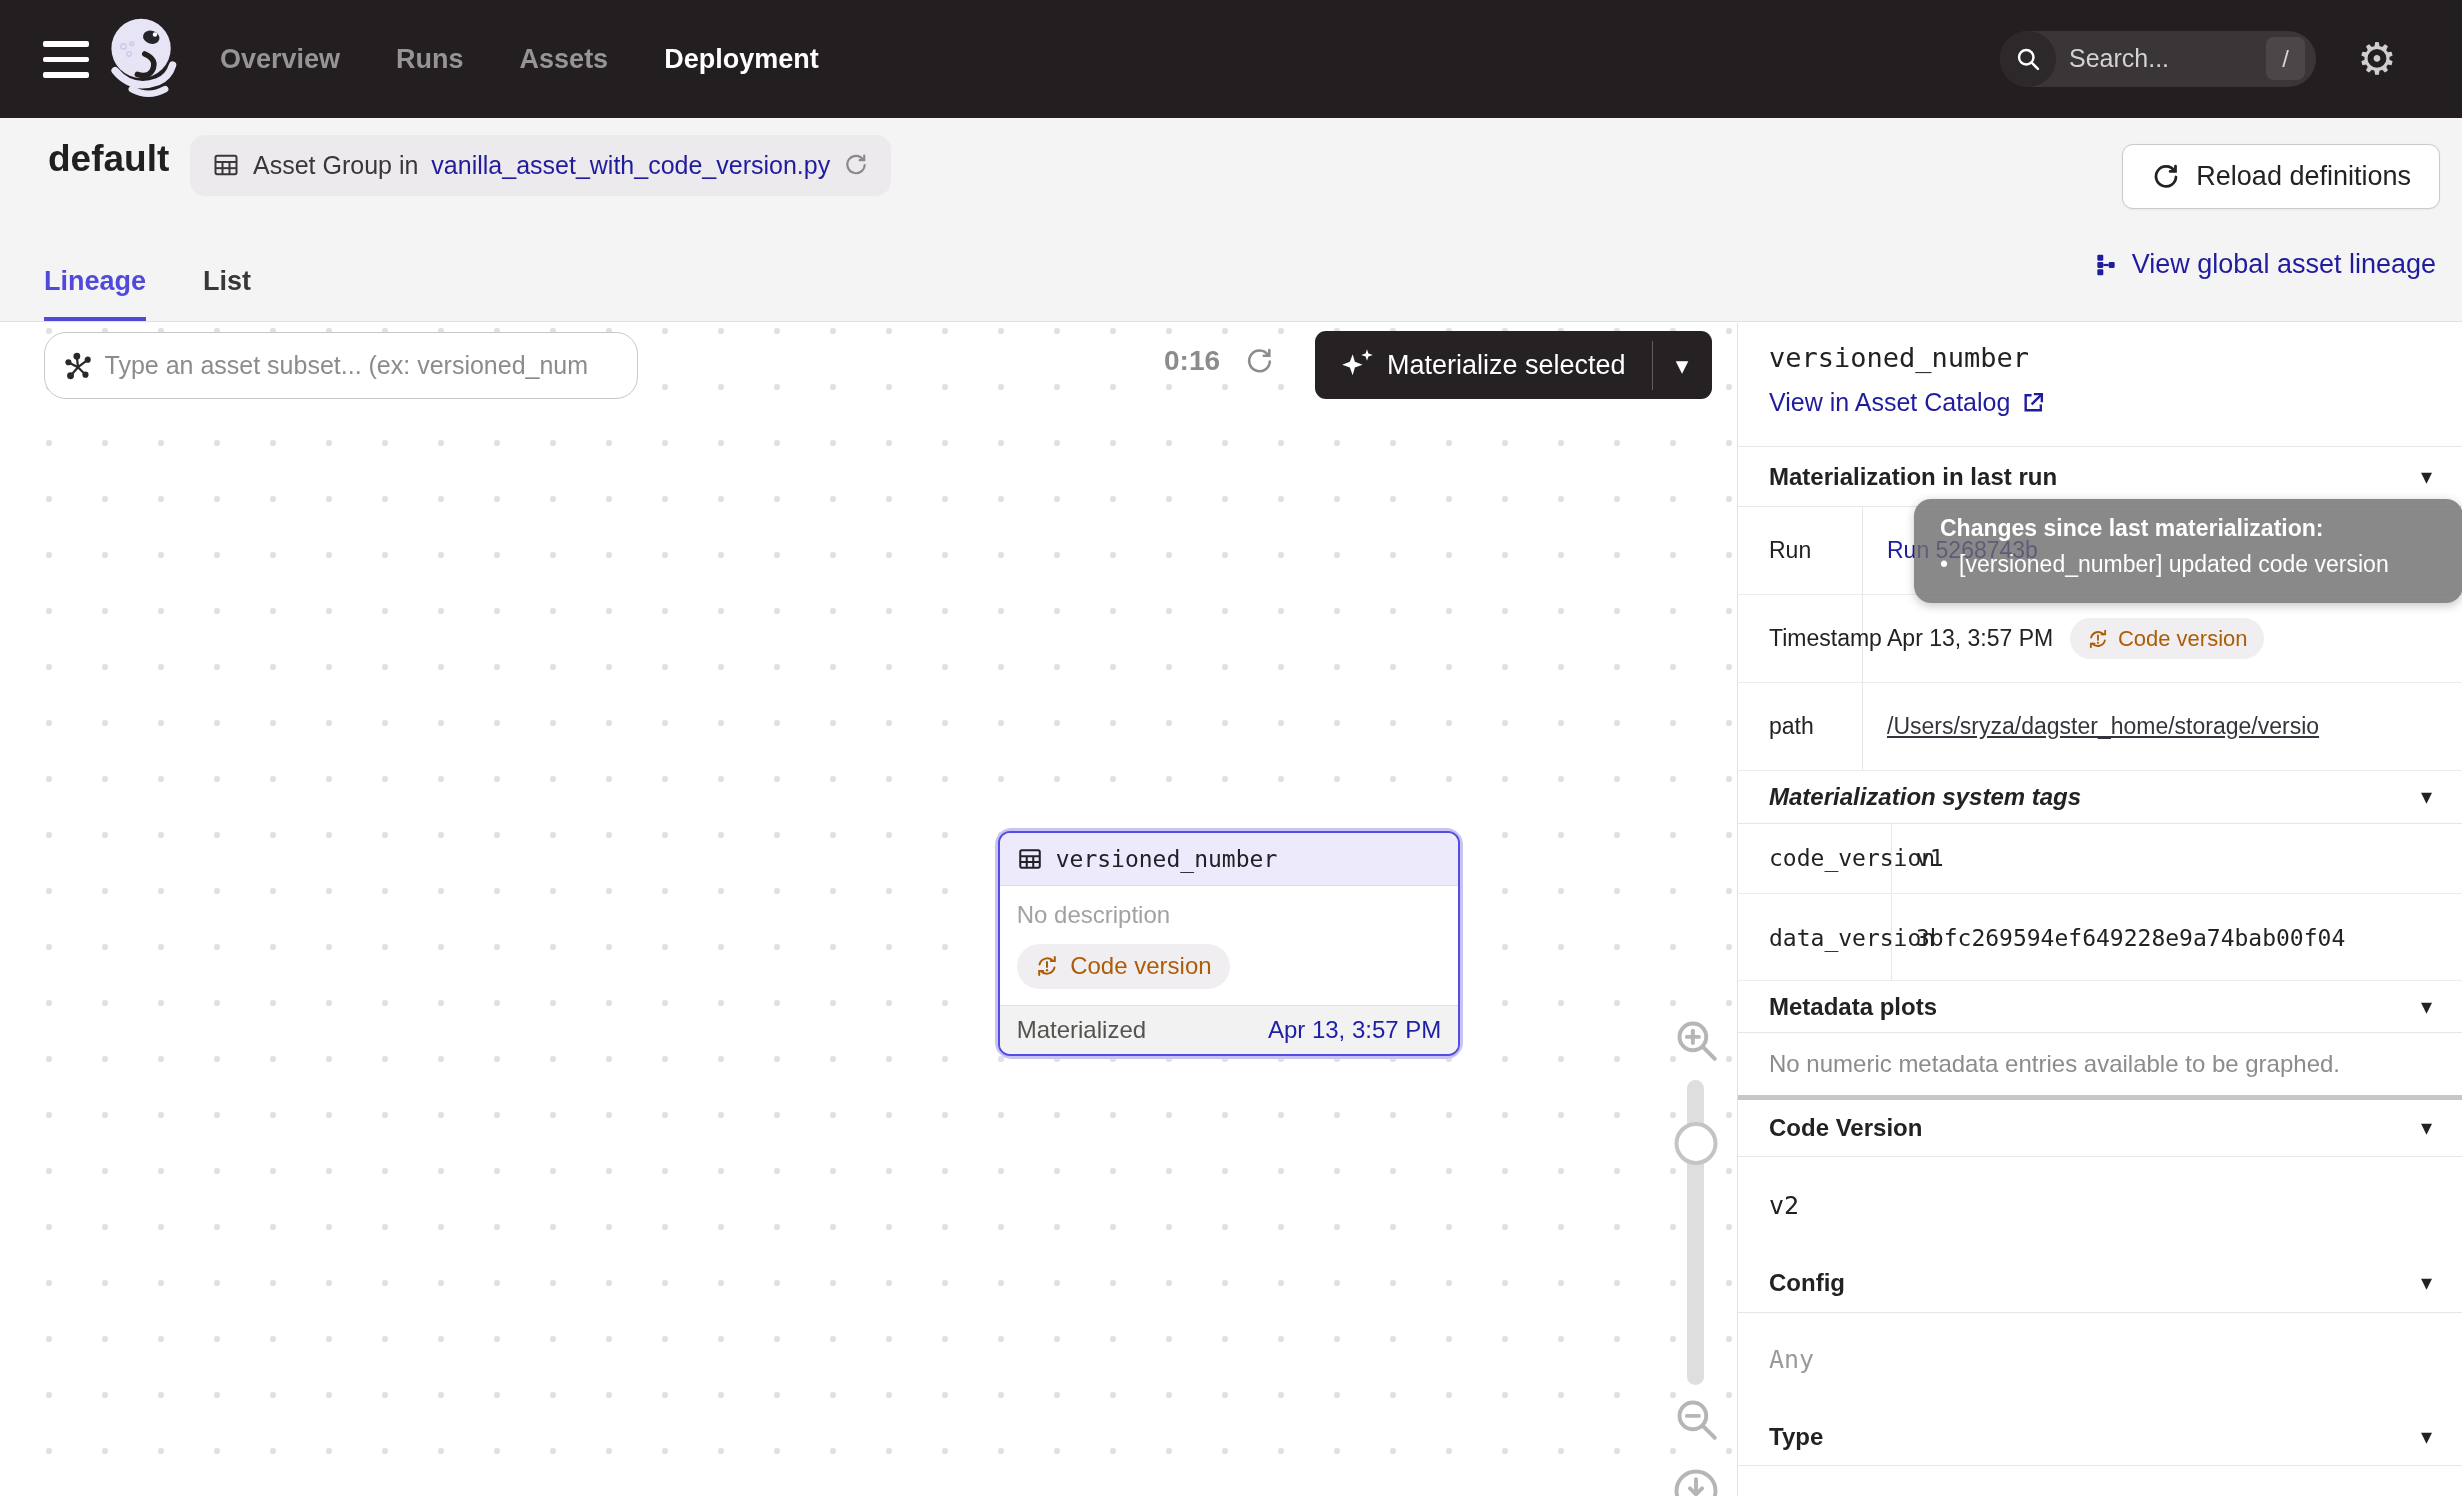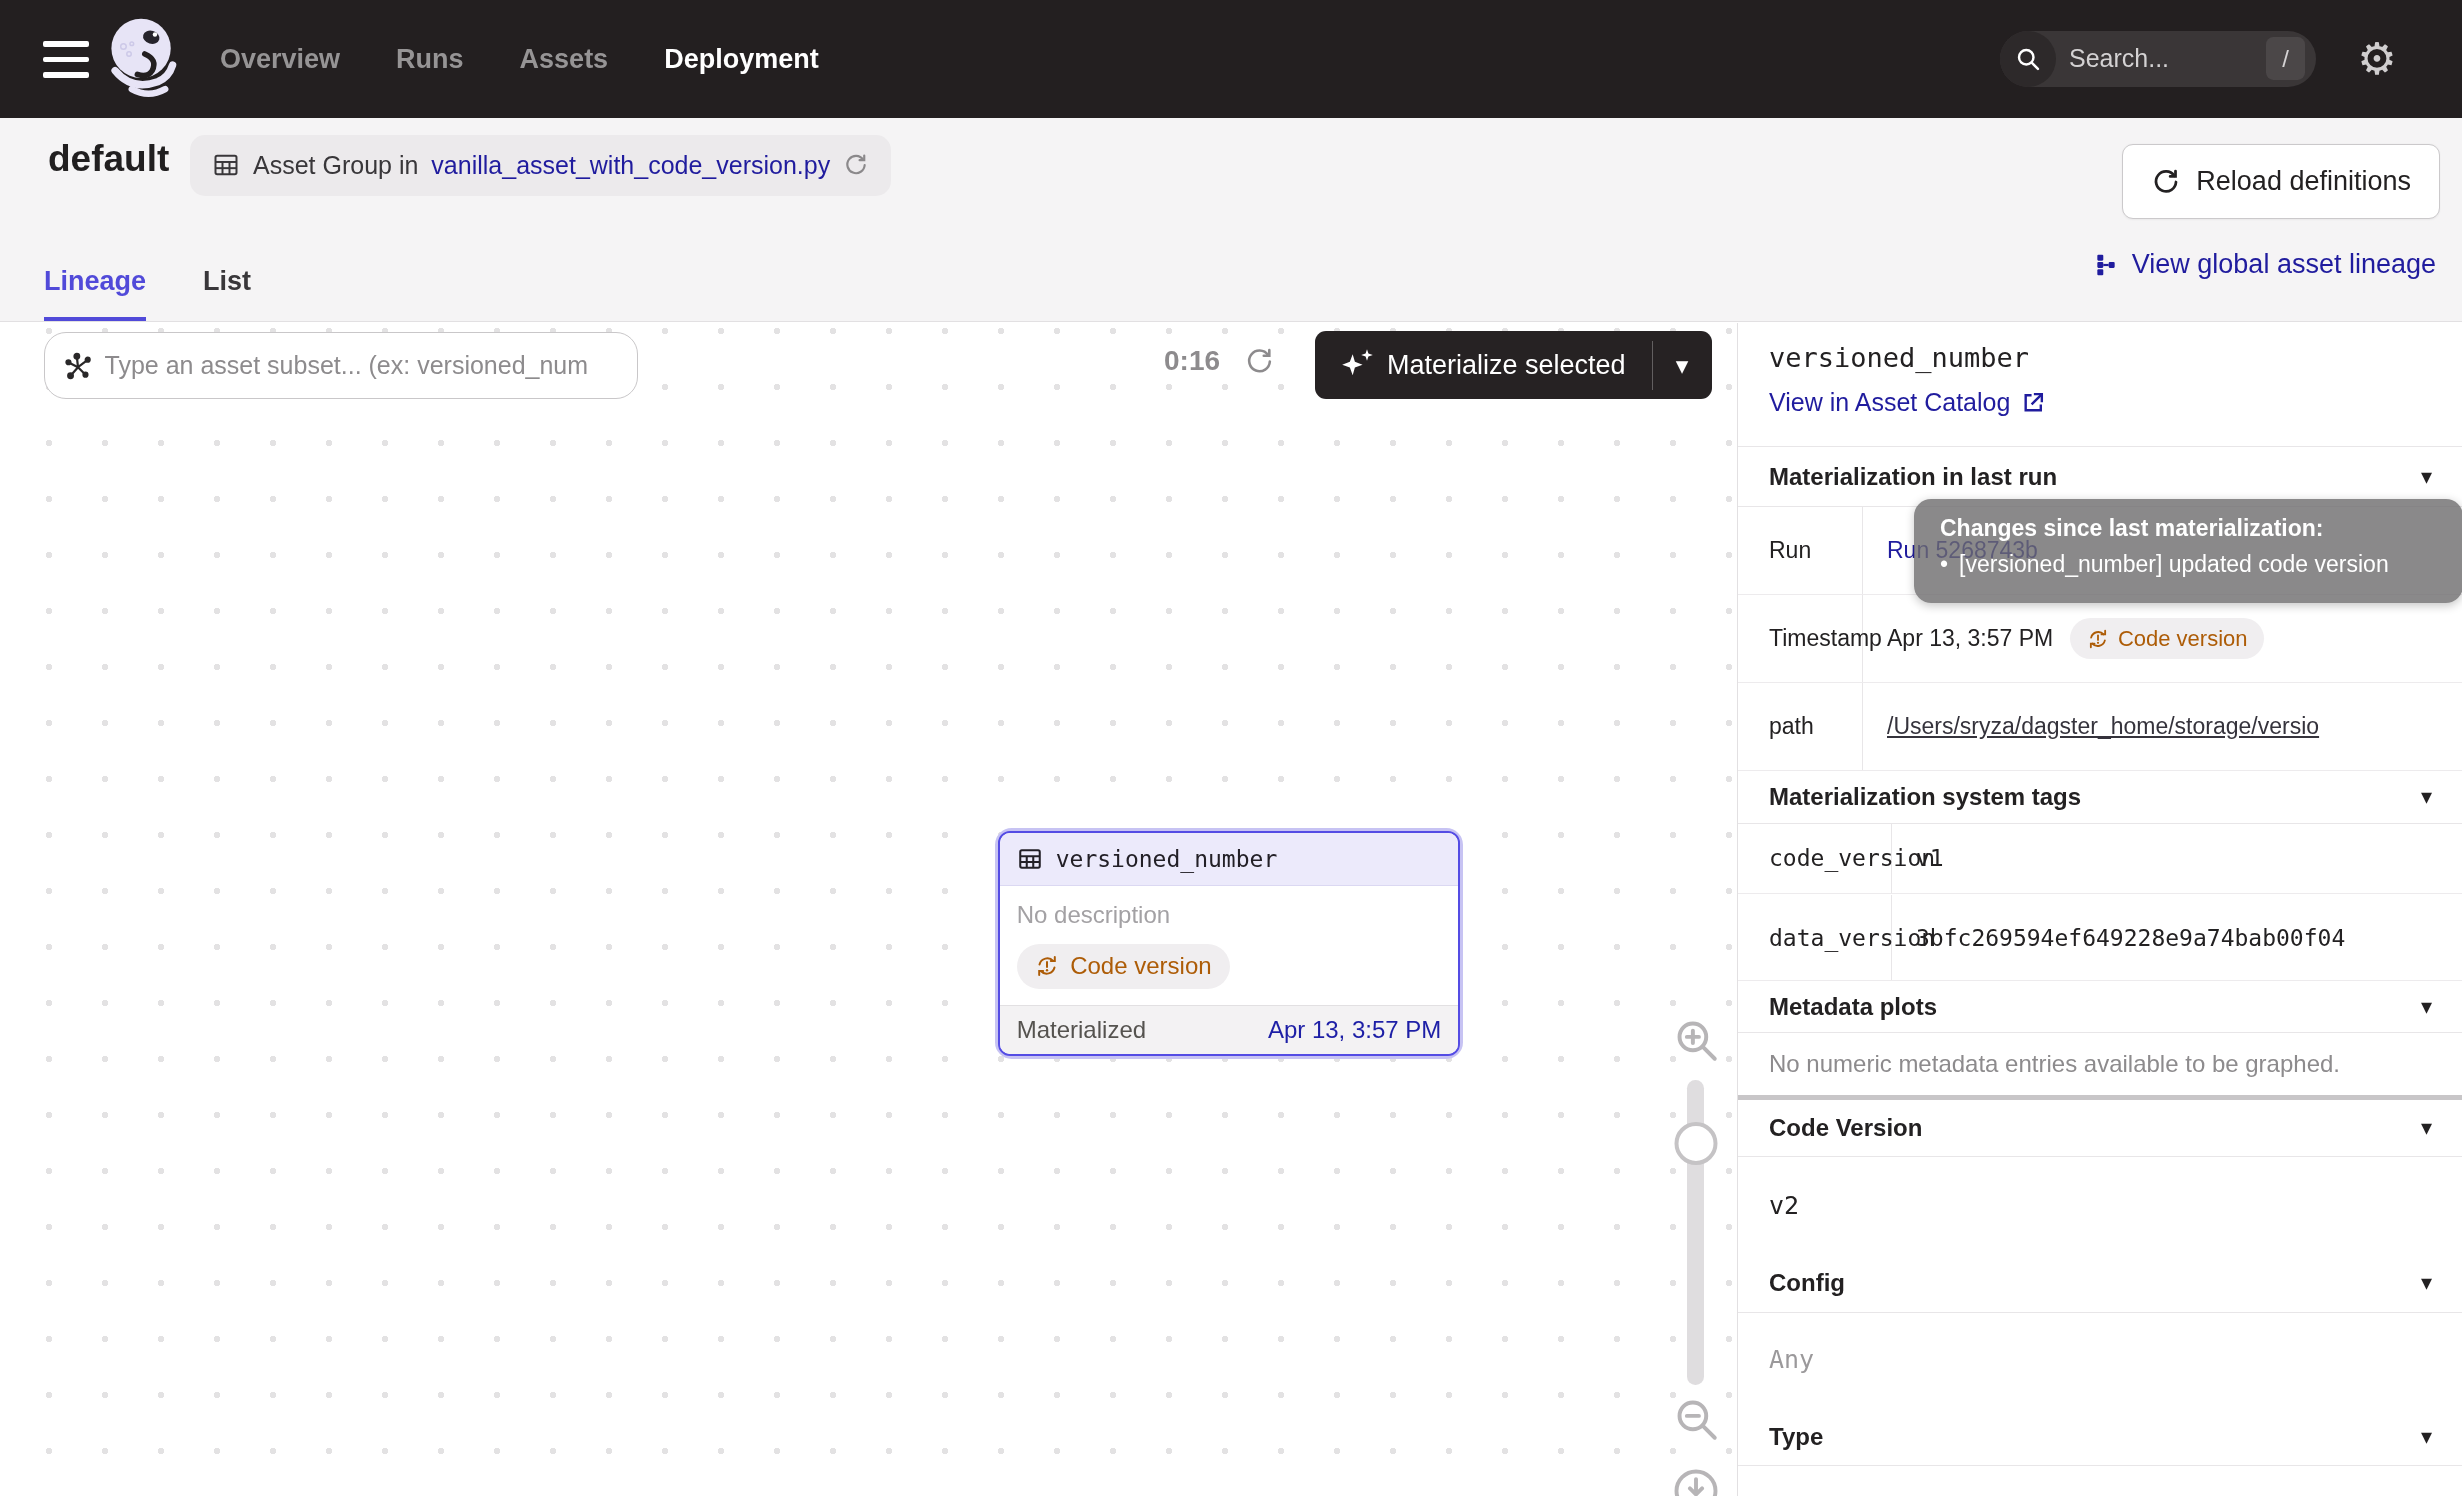--- a/index.html
+++ b/index.html
@@ -24,21 +24,21 @@
   .gear { position:absolute; left:2351px; top:33px; width:52px; height:52px; background:none; border:none; color:#D0CECF; font-size:44px; line-height:52px; cursor:pointer; }
 
   
   .pagehead { position:absolute; left:0; top:118px; width:2462px; height:204px; background:#F5F4F5; border-bottom:0.9px solid #E2E0E2; }
   .page-title { position:absolute; left:48px; top:20.4px; font-size:37px; font-weight:700; color:#211F20; }
   .group-tag { position:absolute; left:190px; top:16.7px; height:61px; background:#ECEAEC; border-radius:15px; display:flex; align-items:center; gap:13px; padding:0 22px; }
   .group-tag .gicon { color:#39373A; display:flex; }
   .group-tag .gtxt { font-size:25px; color:#39373A; }
   .group-tag a { font-size:25px; color:#201C9E; text-decoration:none; cursor:pointer; }
   .group-tag .grefresh { color:#8B898B; display:flex; cursor:pointer; }
-  .reload { position:absolute; right:22px; top:26px; height:75px; padding:0 28px; background:#fff; border:0.9px solid #CBC9CB; border-radius:11px; display:flex; align-items:center; gap:15px; font-size:27px; color:#232122; cursor:pointer; box-shadow:0 0.9px 1.9px rgba(0,0,0,0.05); }
+  .reload { position:absolute; right:22px; top:26px; height:65px; padding:0 28px; background:#fff; border:0.9px solid #CBC9CB; border-radius:11px; display:flex; align-items:center; gap:15px; font-size:27px; color:#232122; cursor:pointer; box-shadow:0 0.9px 1.9px rgba(0,0,0,0.05); }
   .reload .ric { display:flex; color:#232122; }
   .tabs { position:absolute; left:44px; bottom:0; display:flex; gap:57px; }
   .tab { font-size:27px; font-weight:600; color:#39373A; padding-bottom:20.4px; border-bottom:4.6px solid transparent; cursor:pointer; }
   .tab.active { color:#514AD9; border-bottom-color:#514AD9; }
   .global-link { position:absolute; right:26px; bottom:41px; display:flex; align-items:center; gap:13px; color:#201C9E; font-size:27px; text-decoration:none; cursor:pointer; }
   .global-link .glicon { display:flex; color:#201C9E; }
 
   
   .canvas { position:absolute; left:0; top:323px; width:1737px; height:1174px; background:#fff;
     background-image:radial-gradient(circle, #E3E2E3 3.3px, transparent 3.4px); background-size:56px 56px; background-position:21px 36px; }
@@ -79,21 +79,21 @@
   .zc-dl { margin-top:20.4px; }
 
   
   .panel { position:absolute; left:1737px; top:323px; width:725px; height:1174px; background:#fff; border-left:0.9px solid #E2E0E2; overflow:hidden; }
   .p-title { position:absolute; left:31px; top:18.5px; font-size:27px; color:#232122; }
   .p-catalog { position:absolute; left:31px; top:65px; display:flex; align-items:center; gap:11px; color:#201C9E; font-size:25px; text-decoration:none; cursor:pointer; }
   .sec { position:absolute; left:0; width:725px; display:flex; align-items:center; justify-content:space-between; padding:0 31px; border-bottom:0.9px solid #E8E6E8; cursor:pointer; background:#fff; }
   .sec .st { font-size:24px; font-weight:700; color:#232122; }
   .sec .caret { font-size:22px; color:#232122; }
   .sec1 { top:123px; height:61px; border-top:0.9px solid #E8E6E8; }
-  .sec2 { top:448px; height:53px; }
+  .sec2 { top:448px; height:53px;font-style:italic; }
   .sec3 { top:658px; height:52px; }
   .sec4 { top:777px; height:57px; }
   .sec5 { top:931px; height:59px; }
   .sec6 { top:1085px; height:58px; }
   .thickdiv { position:absolute; left:0; top:772px; width:725px; height:4.6px; background:#C8C6C8; }
 
   .trow { position:absolute; left:0; width:725px; display:grid; }
   .trow .lbl { border-right:0.9px solid #E8E6E8; display:flex; align-items:center; padding-left:31px; font-size:23px; color:#232122; }
   .trow .val { display:flex; align-items:center; padding-left:24px; font-size:23px; color:#232122; white-space:nowrap; overflow:hidden; }
   .t1 { grid-template-columns:125px 1fr; border-bottom:0.9px solid #EDEBED; }

